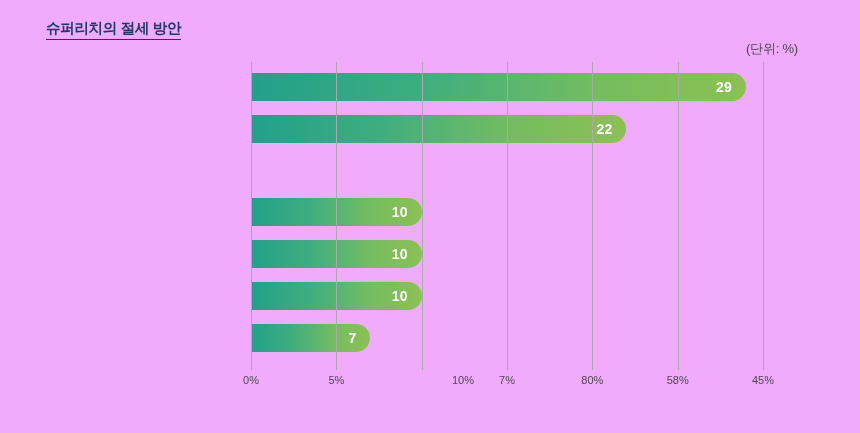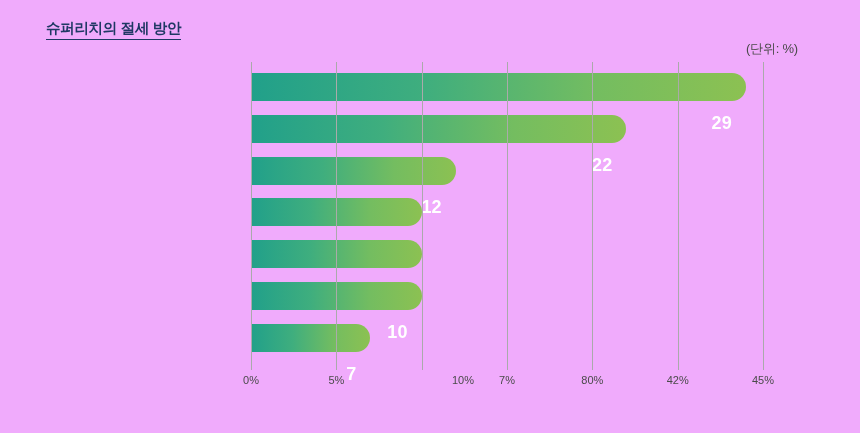--- a/index.html
+++ b/index.html
@@ -94,25 +94,24 @@
     border-radius: 0 14px 14px 0;
     background: linear-gradient(90deg, #21a08a 0%, #3fae7e 35%, #74bd60 70%, #8cc152 100%);
     box-sizing: border-box;
   }
   .bar-value {
     position: absolute;
     right: 14px;
     top: 50%;
     transform: translateY(-50%);
     color: #ffffff;
-    font-size: 18px;
+    font-size: 14px;
     font-weight: bold;
     line-height: 1;
     letter-spacing: 0.2px;
-    margin-top: 36px;
   }
 
   
   .cat-labels {
     position: absolute;
     left: 0;
     top: 62px;
     width: 240px;
     height: 308px;
   }
@@ -158,25 +157,20 @@
   <div class="plot">
     <div class="bars">
         <div class="bar-row" style="top: 11px;">
           <div class="bar" title="부동산 매각 및 증여: 29%" style="width: 494.933px;">
             <span class="bar-value">29</span>
           </div>
         </div>
         <div class="bar-row" style="top: 52.8px;">
           <div class="bar" title="금융상품에 대한 투자확대: 22%" style="width: 375.467px;">
             <span class="bar-value">22</span>
-          </div>
-        </div>
-        <div class="bar-row" style="top: 94.6px;">
-          <div class="bar" title="신탁상품 활용: 12%" style="width: 204.8px;">
-            <span class="bar-value">12</span>
           </div>
         </div>
         <div class="bar-row" style="top: 136.4px;">
           <div class="bar" title="수익이 높으면 많은 세금을 내기 때문에, 수익증가에 크게 관심을 두지 않는다: 10%" style="width: 170.667px;">
             <span class="bar-value">10</span>
           </div>
         </div>
         <div class="bar-row" style="top: 178.2px;">
           <div class="bar" title="가족 법인 설립: 10%" style="width: 170.667px;">
             <span class="bar-value">10</span>
@@ -203,17 +197,17 @@
         <div class="gridline" style="left: 512px;"></div>
       </div>
   </div>
 
   <div class="xaxis">
       <div class="xtick-label" style="left: 0px;">0%</div>
       <div class="xtick-label" style="left: 85.3333px;">5%</div>
       <div class="xtick-label" style="left: 178px; margin-left: 34px;">10%</div>
       <div class="xtick-label" style="left: 256px;">7%</div>
       <div class="xtick-label" style="left: 341.333px;">80%</div>
-      <div class="xtick-label" style="left: 426.667px;">42%</div>
+      <div class="xtick-label" style="left: 426.667px;">58%</div>
       <div class="xtick-label" style="left: 512px;">45%</div>
     </div>
 
 </div>
 
 </body></html>

